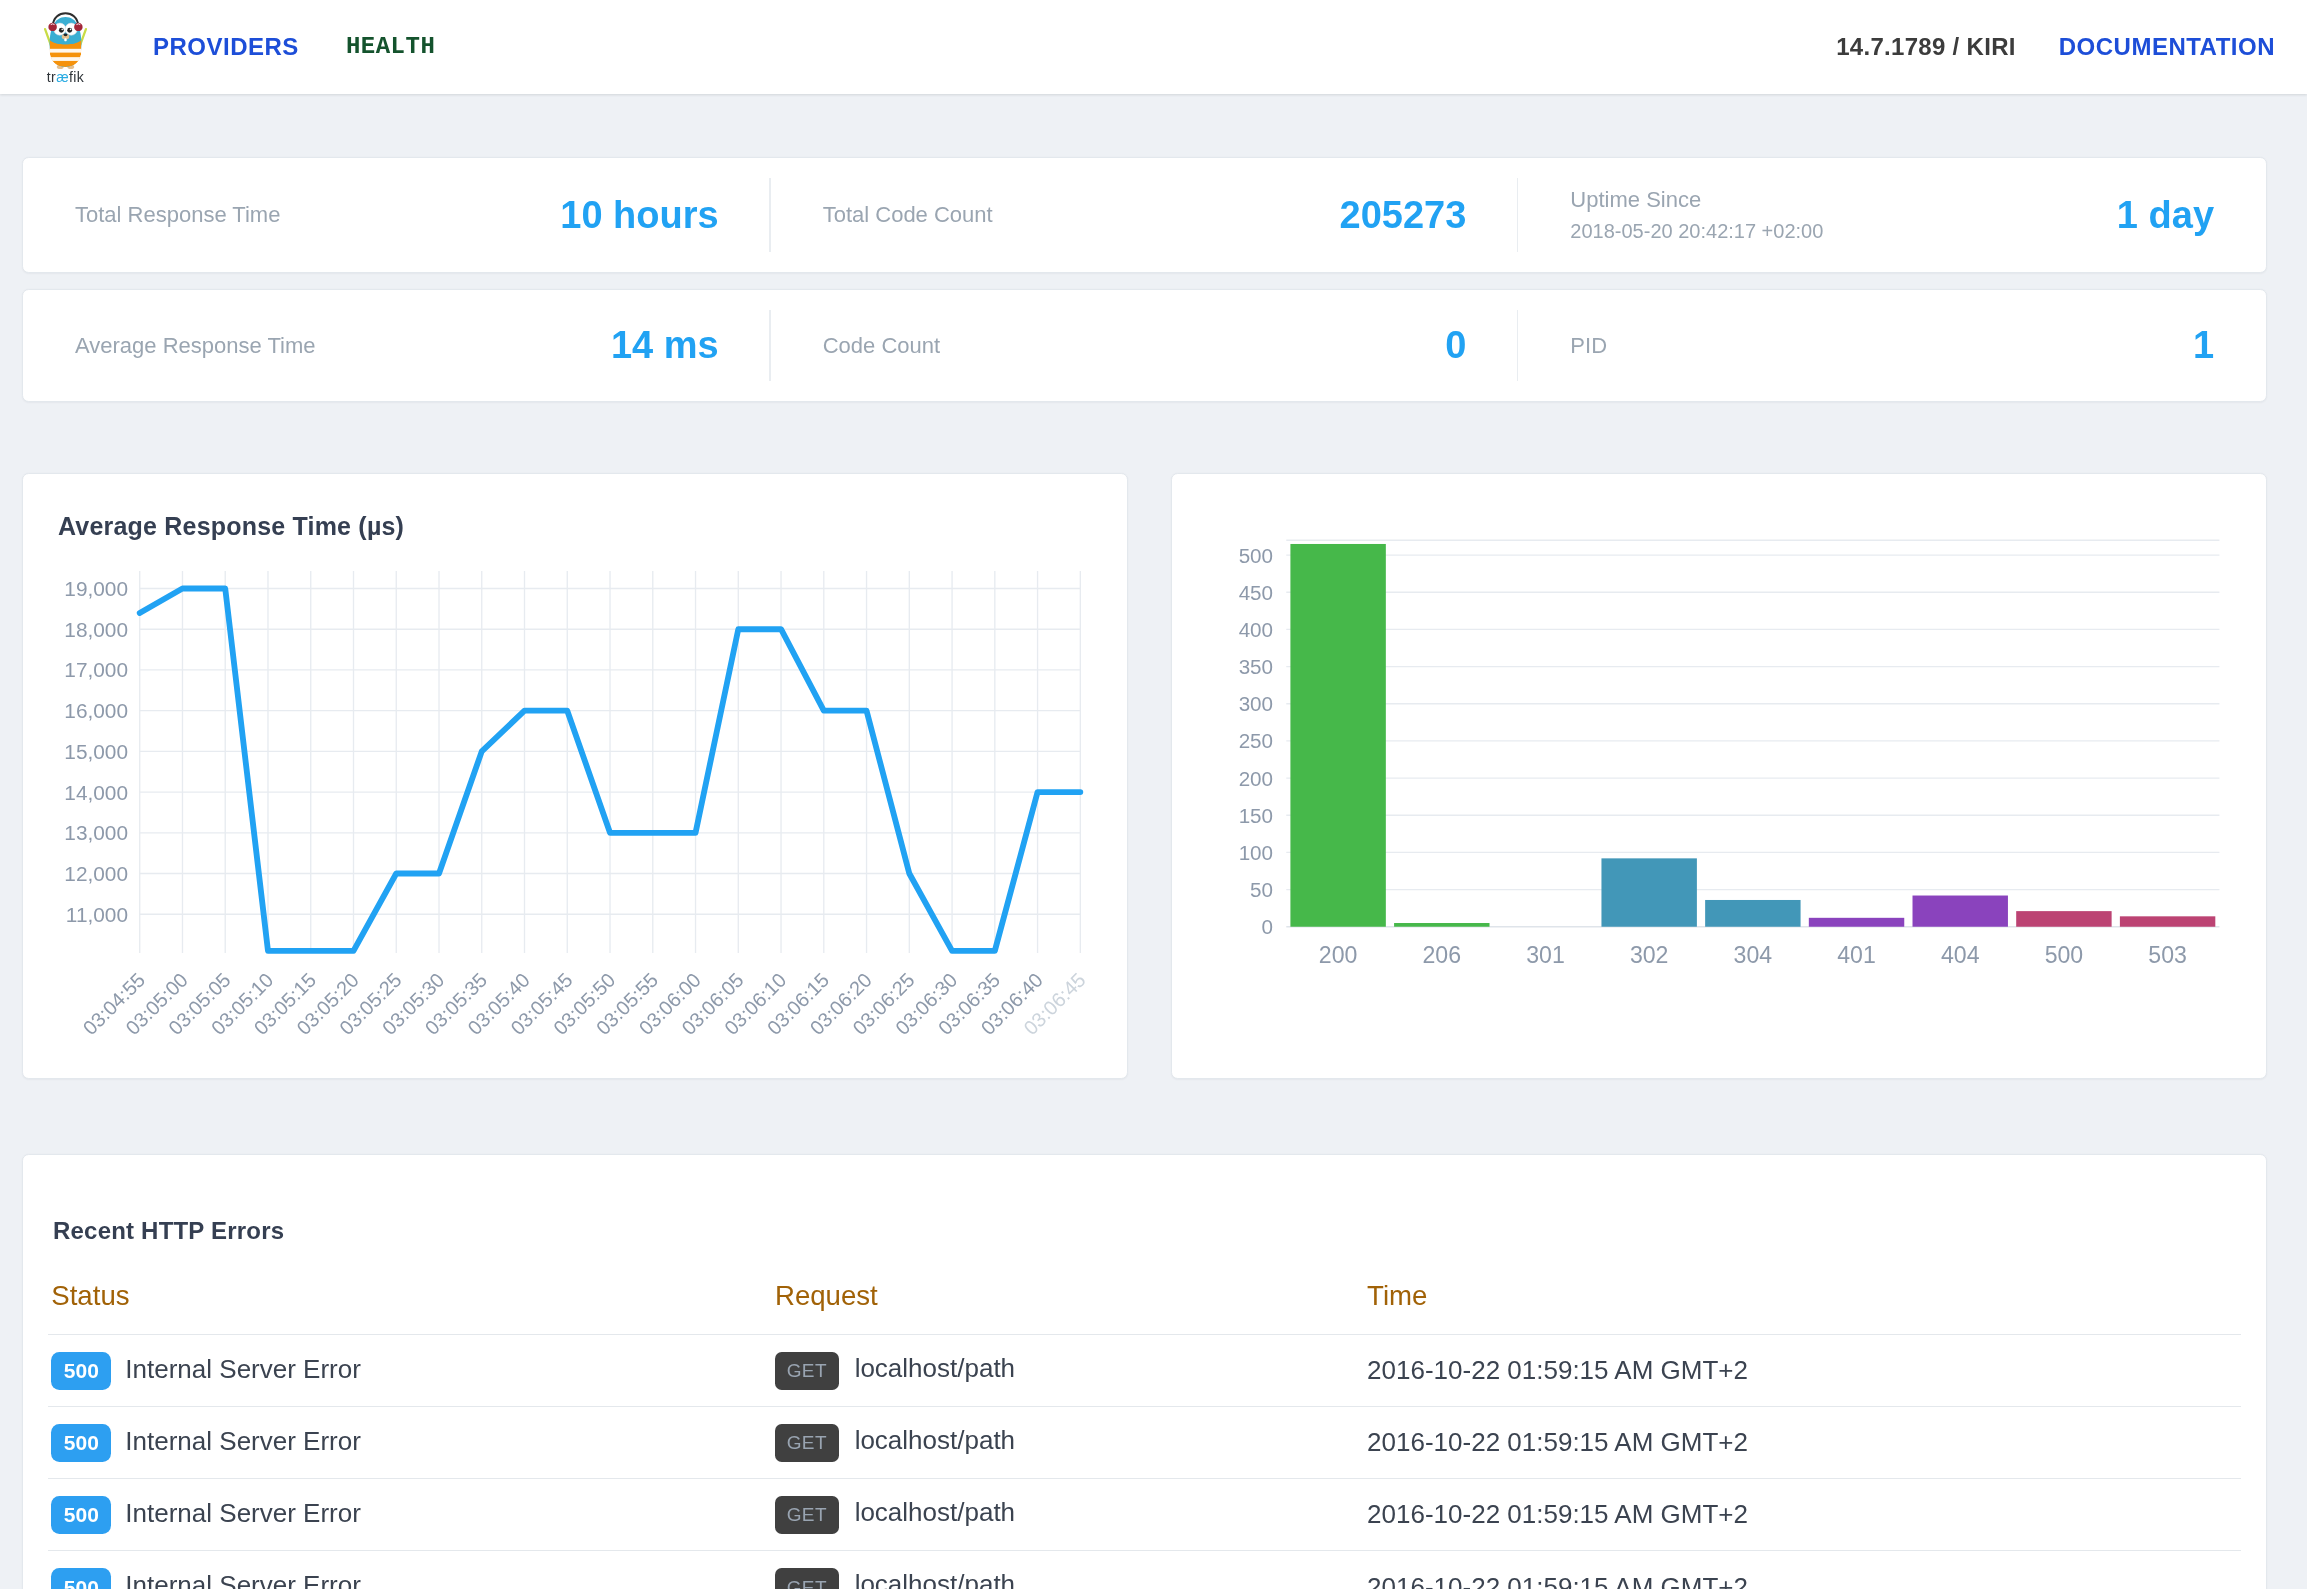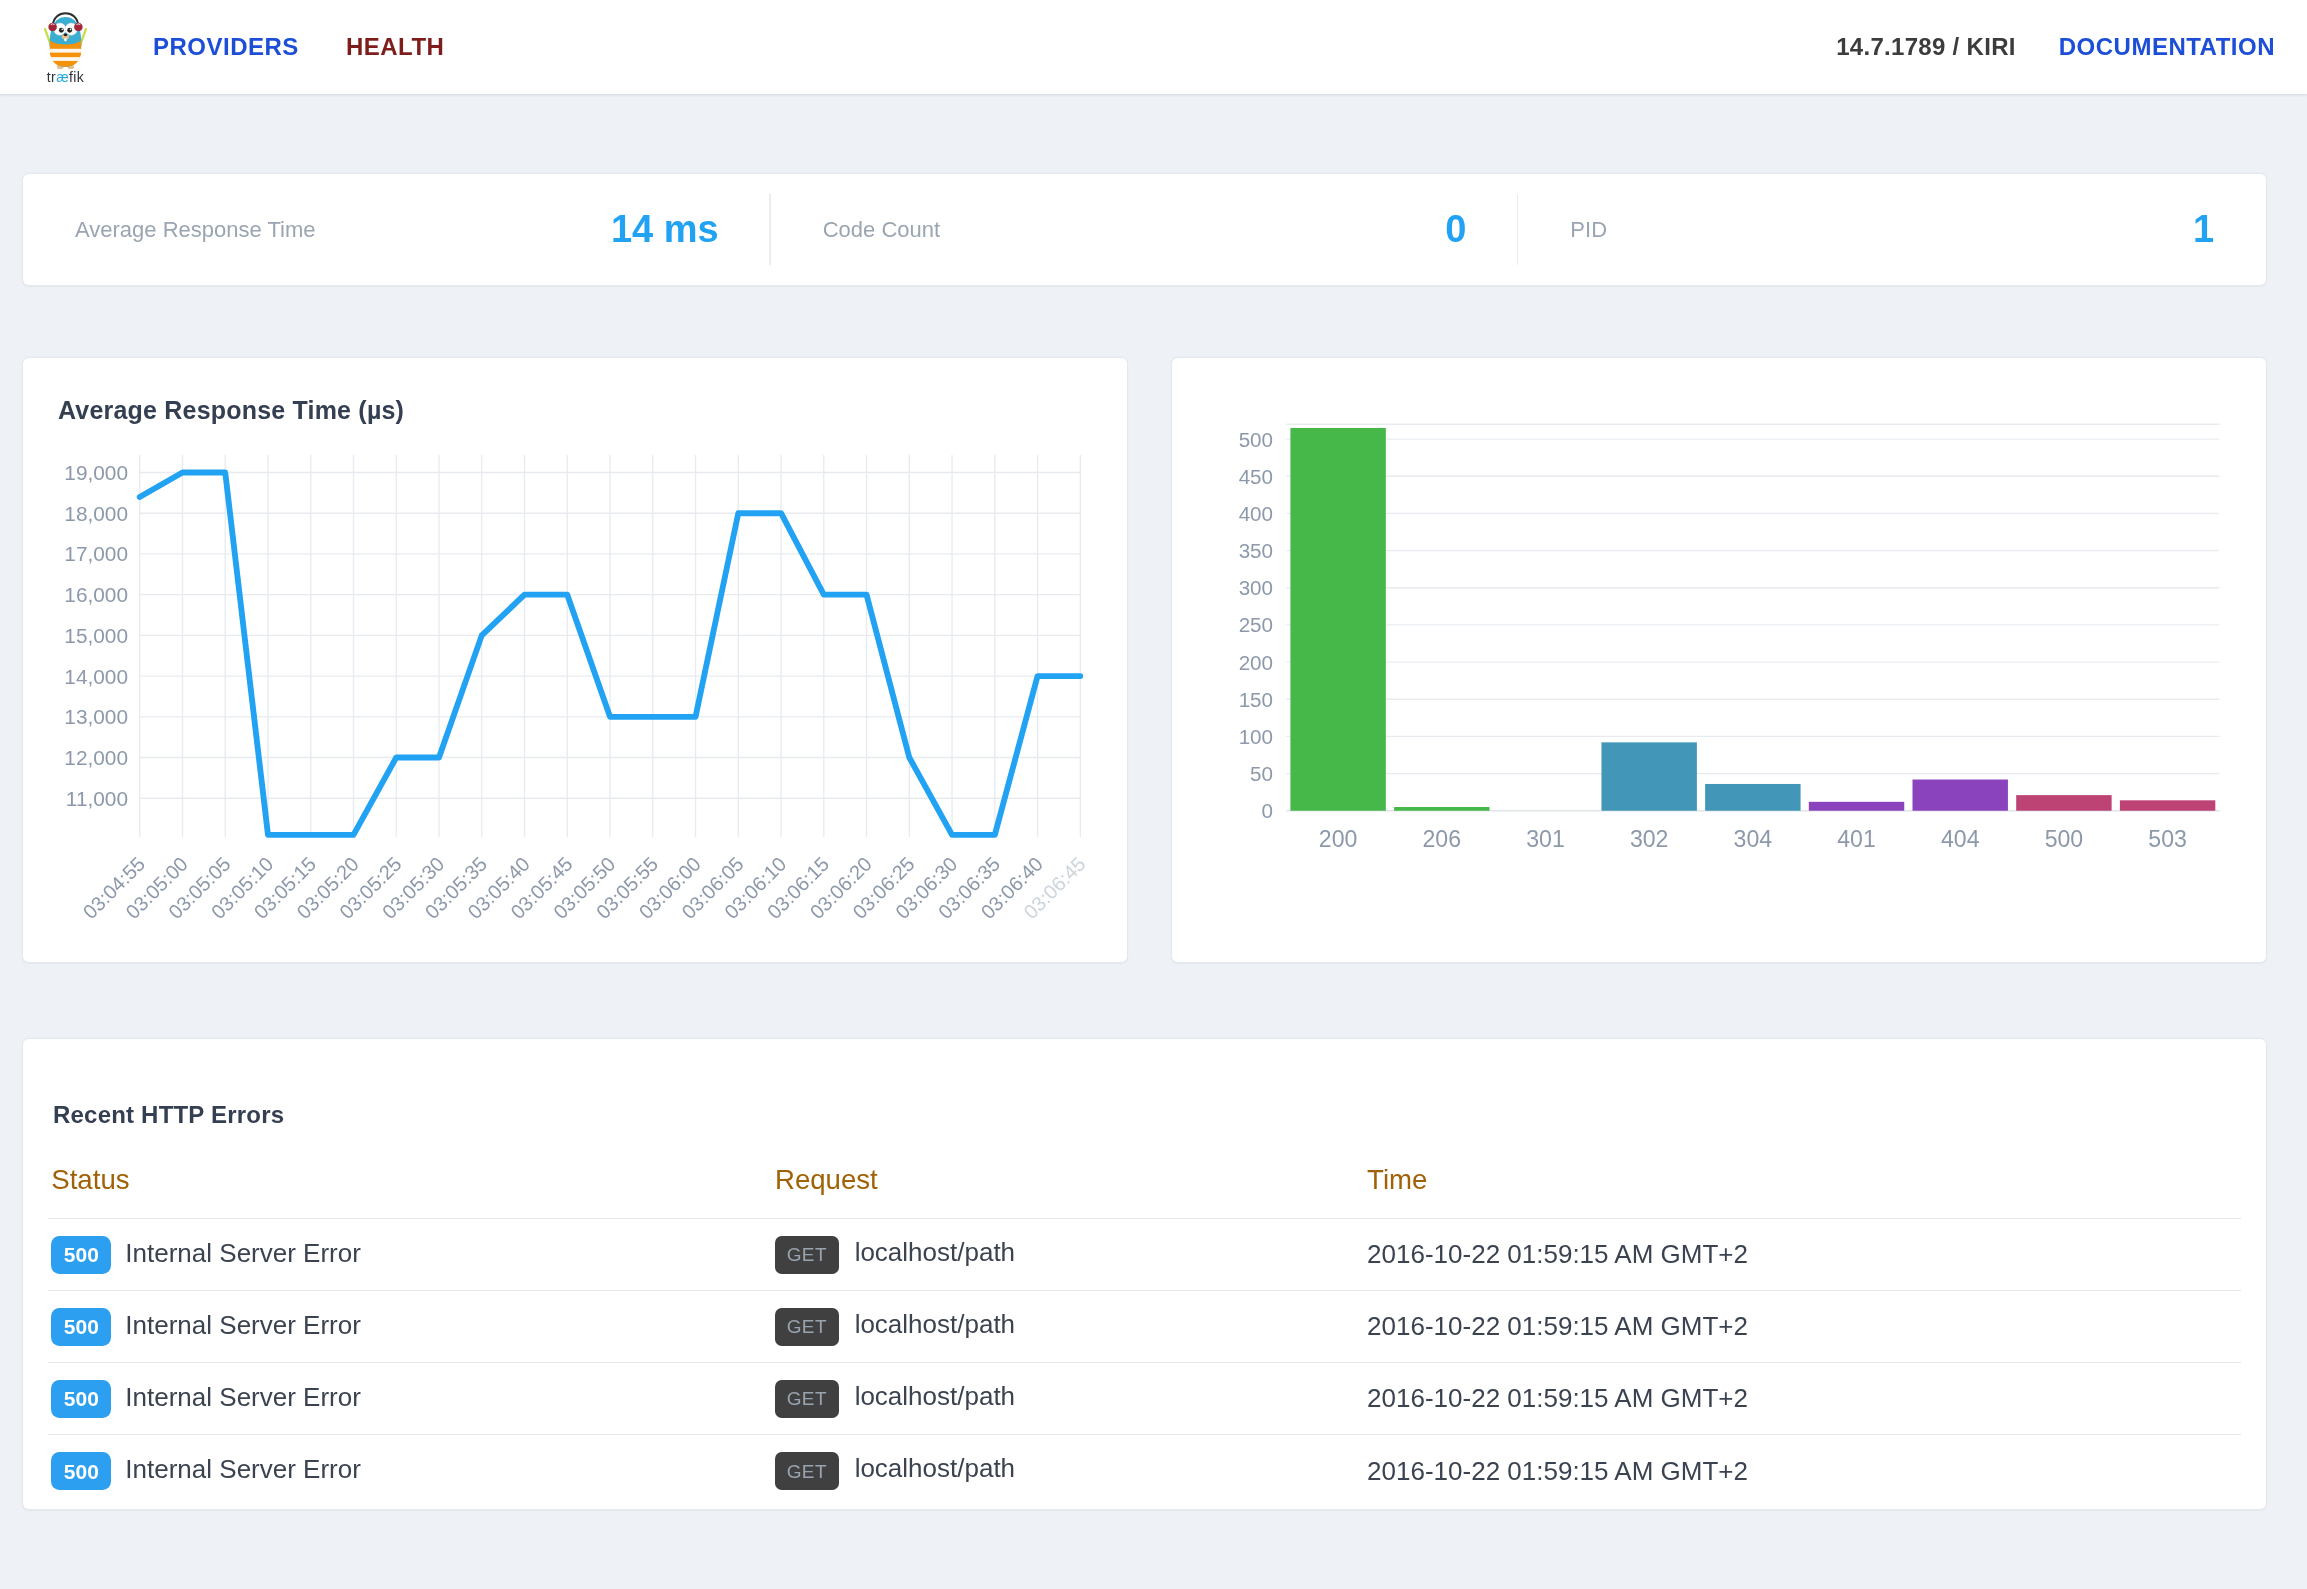--- a/index.html
+++ b/index.html
@@ -18,21 +18,21 @@
     padding:0 32px 0 28px;
     box-shadow:0 0.8px 2.5px rgba(40,50,60,.14);
     position:relative; z-index:2;
   }
   .brand { display:flex; flex-direction:column; align-items:center; width:75px; cursor:pointer; }
   .brand svg { width:47px; height:59px; display:block; }
   .brand-text { font-size:14px; letter-spacing:0.4px; color:#2e3338; line-height:1; margin-top:0px; }
   .brand-text .ae { color:#29abe2; }
   .nav-links { display:flex; gap:47px; margin-left:50px; }
   .nav-link { font-size:24px; font-weight:bold; color:#1d4ed8; letter-spacing:0.5px; text-decoration:none; cursor:pointer; }
-  .nav-link.active { color:#7f1d1d; }
+  .nav-link.active { color:#14532d;font-family:Liberation Mono, monospace; }
   .nav-right { margin-left:auto; display:flex; align-items:center; gap:43px; }
   .version { font-size:24px; font-weight:bold; color:#3c3c3c; letter-spacing:0.3px; }
 
   
   main { padding:63px 40px 0 22px; }
 
   .card {
     background:#fff; border:0.8px solid #e3e8ed; border-radius:6.7px;
     box-shadow:0 0.8px 1.7px rgba(50,60,70,.05);
   }
@@ -117,20 +117,37 @@
     <a class="nav-link active">HEALTH</a>
   </nav>
   <div class="nav-right">
     <span class="version">14.7.1789 / KIRI</span>
     <a class="nav-link">DOCUMENTATION</a>
   </div>
 </header>
 
 <main>
 
+  <section class="card stat-card">
+    <div class="stat-cell">
+      <span class="stat-label">Total Response Time</span>
+      <span class="stat-value">10 hours</span>
+    </div>
+    <div class="stat-cell">
+      <span class="stat-label">Total Code Count</span>
+      <span class="stat-value">205273</span>
+    </div>
+    <div class="stat-cell">
+      <span>
+        <div class="stat-label">Uptime Since</div>
+        <div class="stat-sublabel">2018-05-20 20:42:17 +02:00</div>
+      </span>
+      <span class="stat-value">1 day</span>
+    </div>
+  </section>
 
   <section class="card stat-card secondary">
     <div class="stat-cell">
       <span class="stat-label">Average Response Time</span>
       <span class="stat-value">14 ms</span>
     </div>
     <div class="stat-cell">
       <span class="stat-label">Code Count</span>
       <span class="stat-value">0</span>
     </div>

